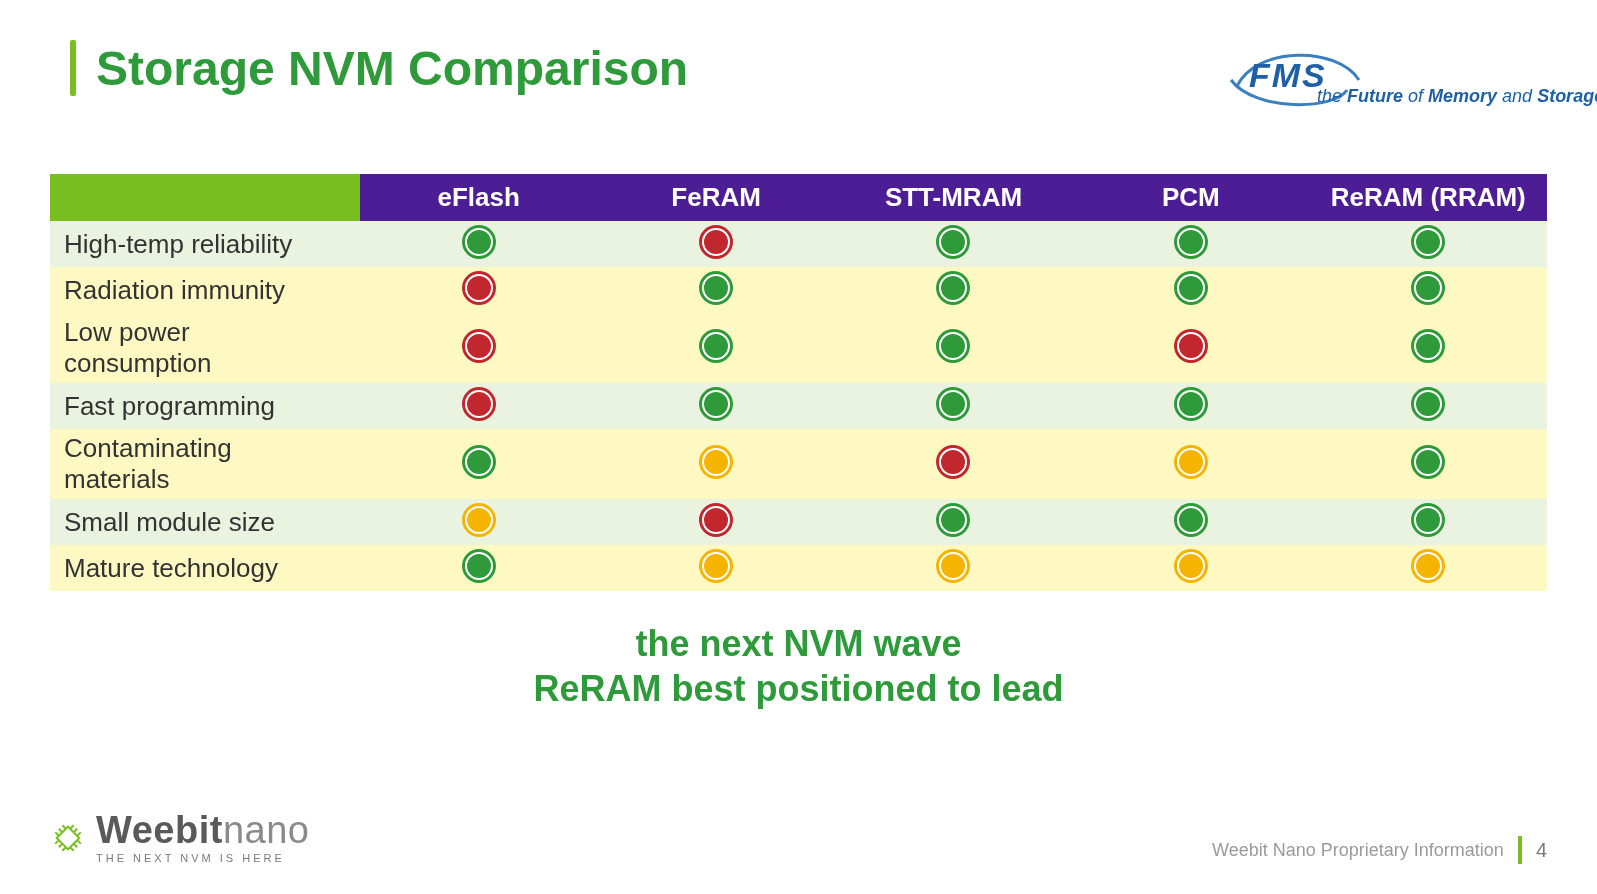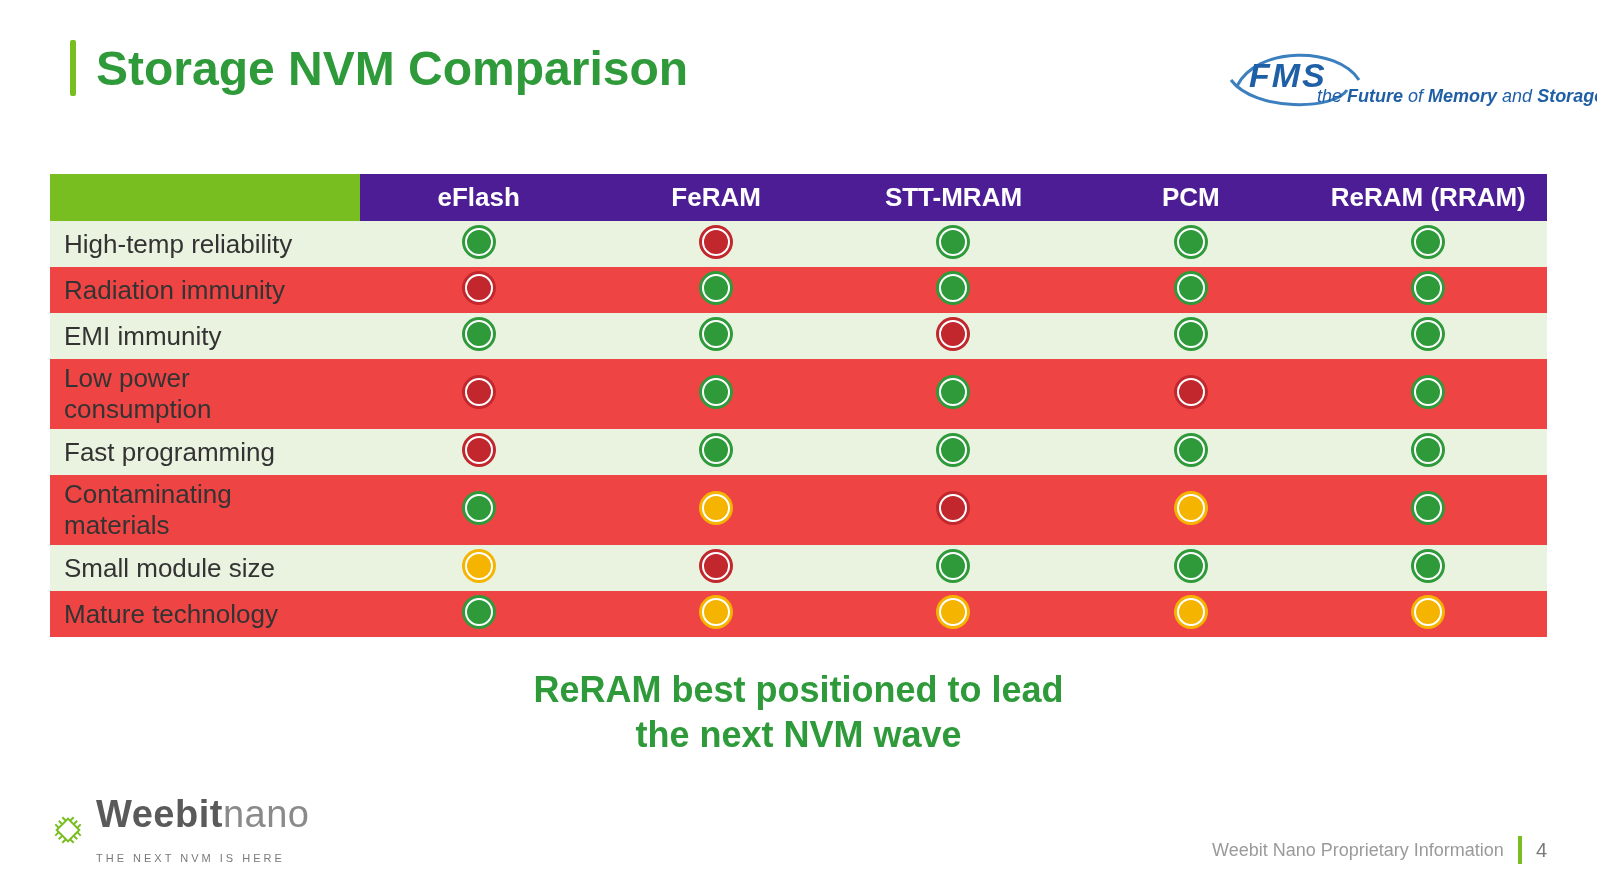--- a/index.html
+++ b/index.html
@@ -20,42 +20,42 @@
   .fms-tag b { font-weight: 700; }
 
   
   .table-wrap { margin: 60px 0 30px 0; }
   table { width: 100%; border-collapse: collapse; table-layout: fixed; }
   th { background: #4c1d95; color: #fff; font-size: 26px; font-weight: 600; padding: 8px 6px; text-align: center; }
   th.rowhead { background: #78be20; }
   td { padding: 4px 27px; text-align: center; vertical-align: middle; height: 44px; margin-left: 20px; }
   td.rowlabel { text-align: left; font-size: 26px; color: #333; padding-left: 14px; }
   tr.even td { background: #e9f3df; }
-  tr.odd  td { background: #ef4444; }
+  tr.odd  td { background: #fef9c3; }
   col.c0 { width: 310px; }
   col.cN { width: auto; }
 
   .dot { display: inline-block; width: 34px; height: 34px; border-radius: 50%; position: relative; }
   .dot::after { content: ""; position: absolute; inset: 3px; border: 2px solid #fff; border-radius: 50%; }
   .dot.green  { background: #2e9a3a; }
   .dot.red    { background: #c1272d; }
   .dot.yellow { background: #f5b400; }
 
   
   .conclusion { text-align: center; color: #2e9a3a; font-size: 36px; font-weight: 700; line-height: 1.25; margin-top: 10px; }
 
   
   .footer { position: absolute; bottom: 30px; left: 50px; right: 50px; display: flex; align-items: flex-end; justify-content: space-between; }
   .weebit { display: flex; align-items: center; gap: 10px; }
   .chip-icon { width: 36px; height: 36px; }
   .weebit-txt { display: flex; flex-direction: column; line-height: 1; }
   .weebit-name { font-size: 38px; letter-spacing: 0.5px; }
   .weebit-name .w1 { color: #5a5a5a; font-weight: 700; }
   .weebit-name .w2 { color: #8a8a8a; font-weight: 300; }
-  .weebit-tag { font-size: 11px; letter-spacing: 3px; color: #7a7a7a; margin-top: 20px; }
+  .weebit-tag { font-size: 11px; letter-spacing: 3px; color: #7a7a7a; margin-top: 4px; }
   .prop { display: flex; align-items: center; gap: 14px; color: #9a9a9a; font-size: 18px; }
   .prop .vbar { width: 4px; height: 28px; background: #78be20; }
   .pagenum { color: #7a7a7a; font-size: 20px; }
 </style>
 </head>
 <body>
 
 <div class="slide">
 
   <div class="title-row">
@@ -105,28 +105,20 @@
             <td><span class="dot green"></span></td>
           </tr>
           <tr class="odd">
             <td class="rowlabel">Radiation immunity</td>
             <td><span class="dot red"></span></td>
             <td><span class="dot green"></span></td>
             <td><span class="dot green"></span></td>
             <td><span class="dot green"></span></td>
             <td><span class="dot green"></span></td>
           </tr>
-          <tr class="even">
-            <td class="rowlabel">EMI immunity</td>
-            <td><span class="dot green"></span></td>
-            <td><span class="dot green"></span></td>
-            <td><span class="dot red"></span></td>
-            <td><span class="dot green"></span></td>
-            <td><span class="dot green"></span></td>
-          </tr>
           <tr class="odd">
             <td class="rowlabel">Low power consumption</td>
             <td><span class="dot red"></span></td>
             <td><span class="dot green"></span></td>
             <td><span class="dot green"></span></td>
             <td><span class="dot red"></span></td>
             <td><span class="dot green"></span></td>
           </tr>
           <tr class="even">
             <td class="rowlabel">Fast programming</td>
@@ -158,22 +150,22 @@
             <td><span class="dot yellow"></span></td>
             <td><span class="dot yellow"></span></td>
             <td><span class="dot yellow"></span></td>
             <td><span class="dot yellow"></span></td>
           </tr>
         </tbody>
     </table>
   </div>
 
   <div class="conclusion">
+    <div>the next NVM wave</div>
     <div>ReRAM best positioned to lead</div>
-    <div>the next NVM wave</div>
   </div>
 
   <div class="footer">
     <div class="weebit">
       <svg class="chip-icon" viewBox="0 0 36 36">
         <g transform="rotate(45 18 18)">
           <rect x="10" y="10" width="16" height="16" fill="none" stroke="#78be20" stroke-width="2"></rect>
           <line x1="13" y1="10" x2="13" y2="5" stroke="#78be20" stroke-width="2"></line>
             <line x1="18" y1="10" x2="18" y2="5" stroke="#78be20" stroke-width="2"></line>
             <line x1="23" y1="10" x2="23" y2="5" stroke="#78be20" stroke-width="2"></line>

